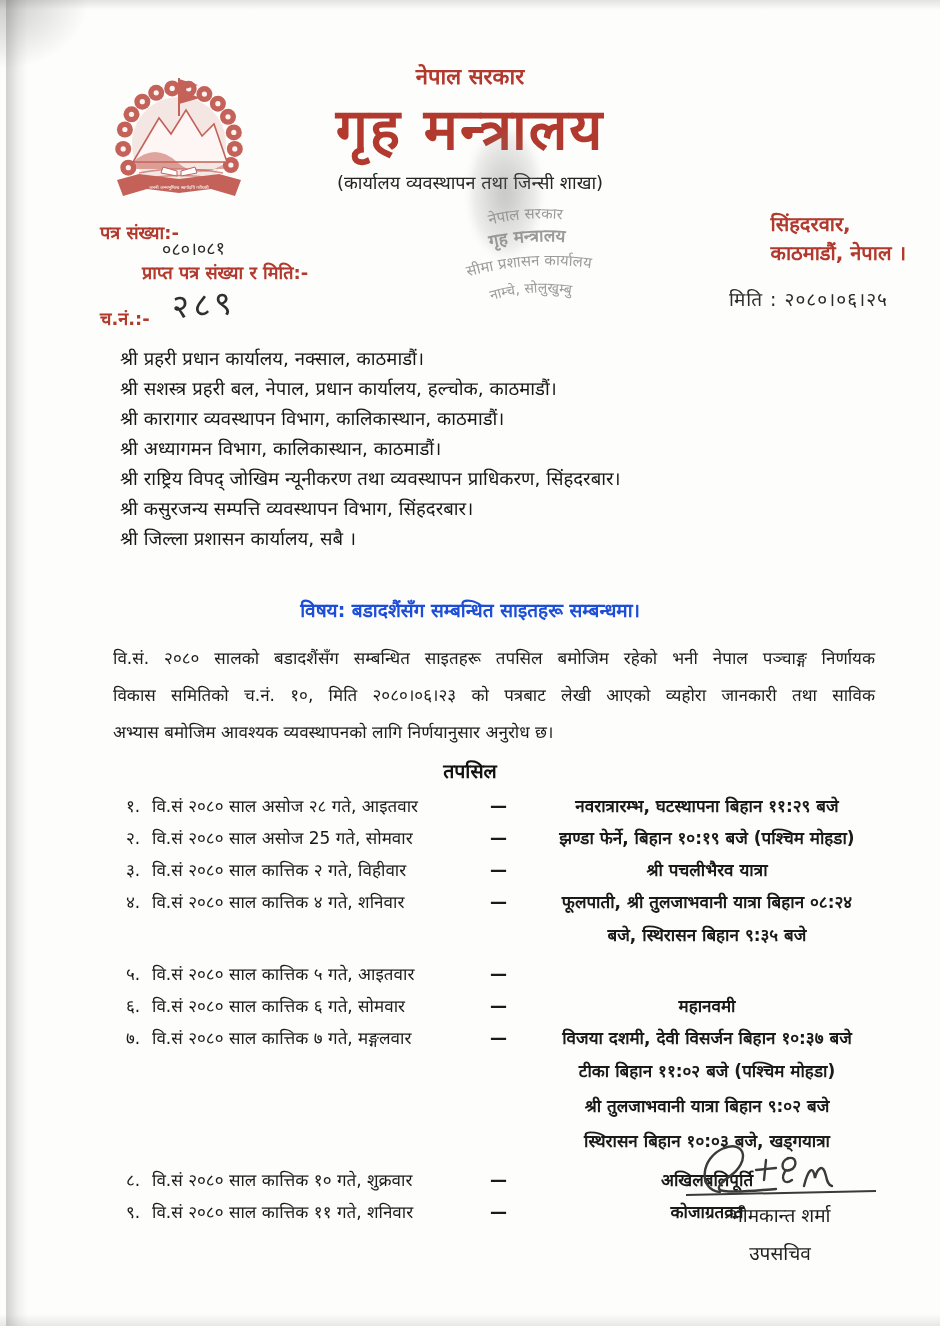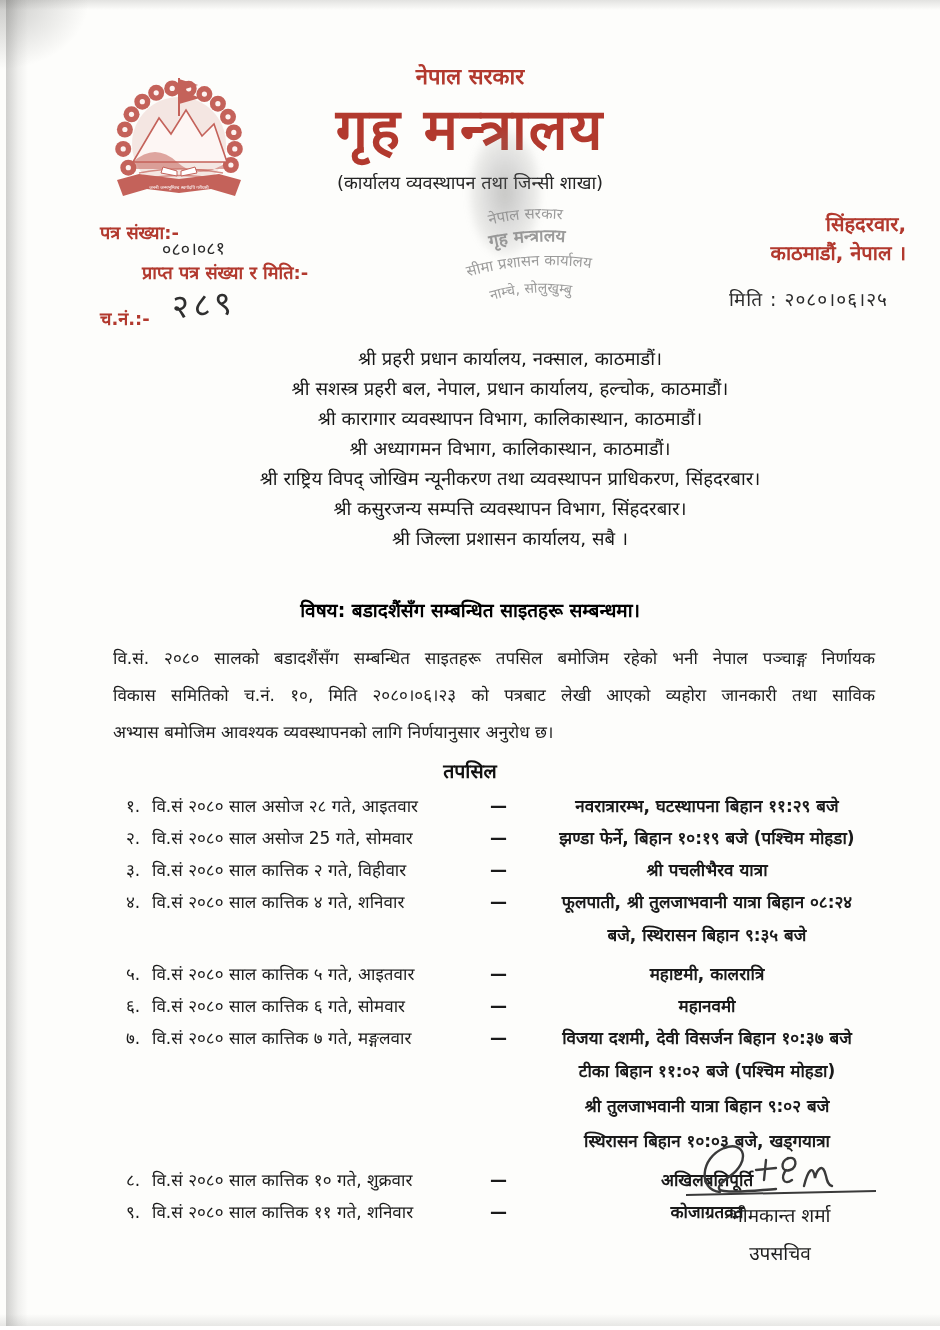--- a/index.html
+++ b/index.html
@@ -31,29 +31,29 @@
   
   .refblock{position:absolute;left:100px;top:220px;width:320px;color:#b2392e;
     font-size:18px;font-weight:bold;line-height:26px;}
   .ref-val{position:absolute;left:62px;top:16px;color:#2a2a2a;font-weight:normal;font-size:18px;
     transform:rotate(-1deg);}
   .ref-received{position:absolute;left:0;top:40px;margin-left:42px;}
   .ref-chn{position:absolute;left:0;top:86px;}
   .chn-val{position:absolute;left:72px;top:72px;color:#2f2f2f;font-weight:normal;
     font-size:33px;transform:rotate(-4deg);letter-spacing:4px;}
   
-  .addr{position:absolute;right:34px;top:210px;text-align:right;color:#b2392e;
+  .addr{position:absolute;right:34px;top:210px;text-align:left;color:#b2392e;
     font-size:20px;font-weight:bold;line-height:29px;}
   .dateline{position:absolute;right:52px;top:286px;color:#2b2b2b;font-size:19px;letter-spacing:1px;}
   
   .recipients{position:absolute;left:120px;top:344px;width:780px;color:#161616;
     font-size:18.5px;line-height:30px;}
-  .recipients div{margin-bottom:0px;text-align:center;}
-  
-  .subject{position:absolute;left:0;right:0;top:597px;text-align:center;color:#000000;
+  .recipients div{margin-bottom:0px;}
+  
+  .subject{position:absolute;left:0;right:0;top:597px;text-align:center;color:#1d4ed8;
     font-size:19px;font-weight:bold;}
   
   .bodytext{position:absolute;left:113px;top:640px;width:762px;color:#1c1c1c;
     font-size:17px;line-height:37px;}
   .bodytext .fill{text-align:justify;text-align-last:justify;}
   
   .sched-head{position:absolute;left:0;right:0;top:757px;text-align:center;color:#111;
     font-size:19.5px;font-weight:bold;}
   .sched{position:absolute;left:126px;top:791px;width:772px;color:#1a1a1a;font-size:17px;}
   .sched-row{display:flex;align-items:flex-start;line-height:31px;margin-bottom:1px;}
@@ -219,23 +219,20 @@
       <div class="sdesc">
         <div class="dline">फूलपाती, श्री तुलजाभवानी यात्रा बिहान ०८:२४</div>
         <div class="dline">बजे, स्थिरासन बिहान ९:३५ बजे</div>
       </div>
     </div>
 
     <div class="sched-row gap">
       <span class="sn">५.</span>
       <span class="sdate">वि.सं २०८० साल कात्तिक ५ गते, आइतवार</span>
       <span class="sdash">—</span>
-      <div class="sdesc">
-        <div class="dline">महाष्टमी, कालरात्रि</div>
-      </div>
     </div>
 
     <div class="sched-row">
       <span class="sn">६.</span>
       <span class="sdate">वि.सं २०८० साल कात्तिक ६ गते, सोमवार</span>
       <span class="sdash">—</span>
       <div class="sdesc">
         <div class="dline">महानवमी</div>
       </div>
     </div>

